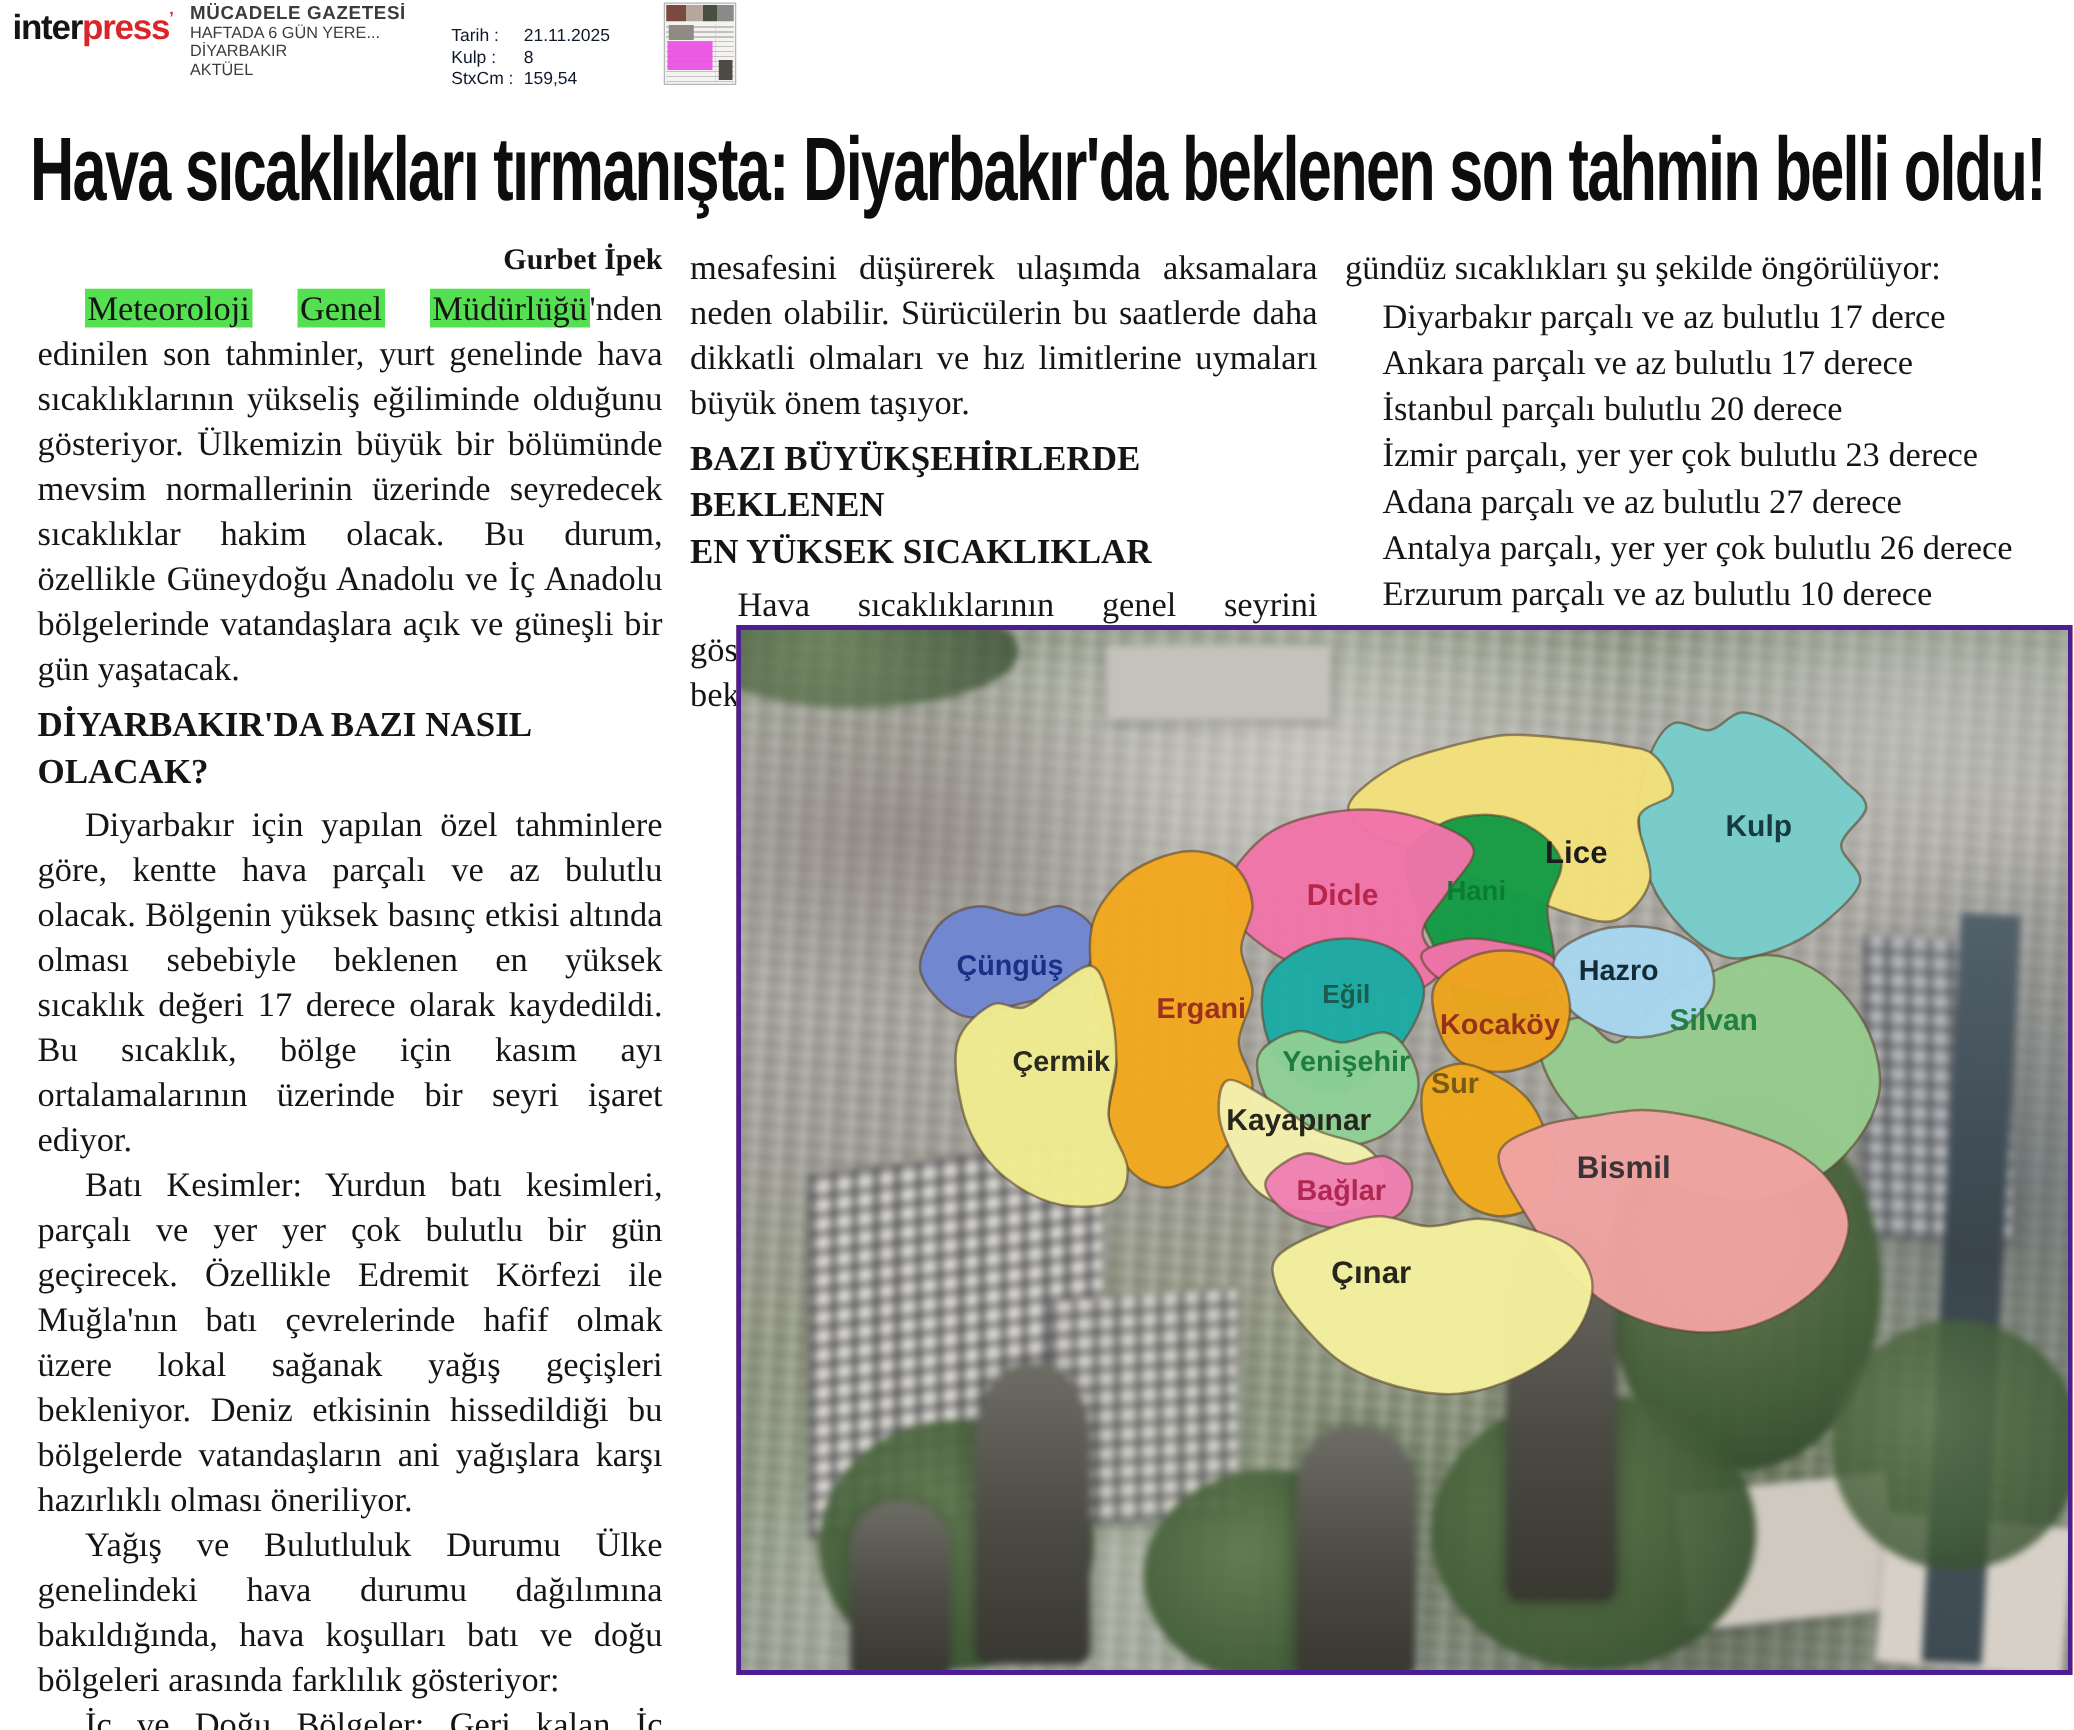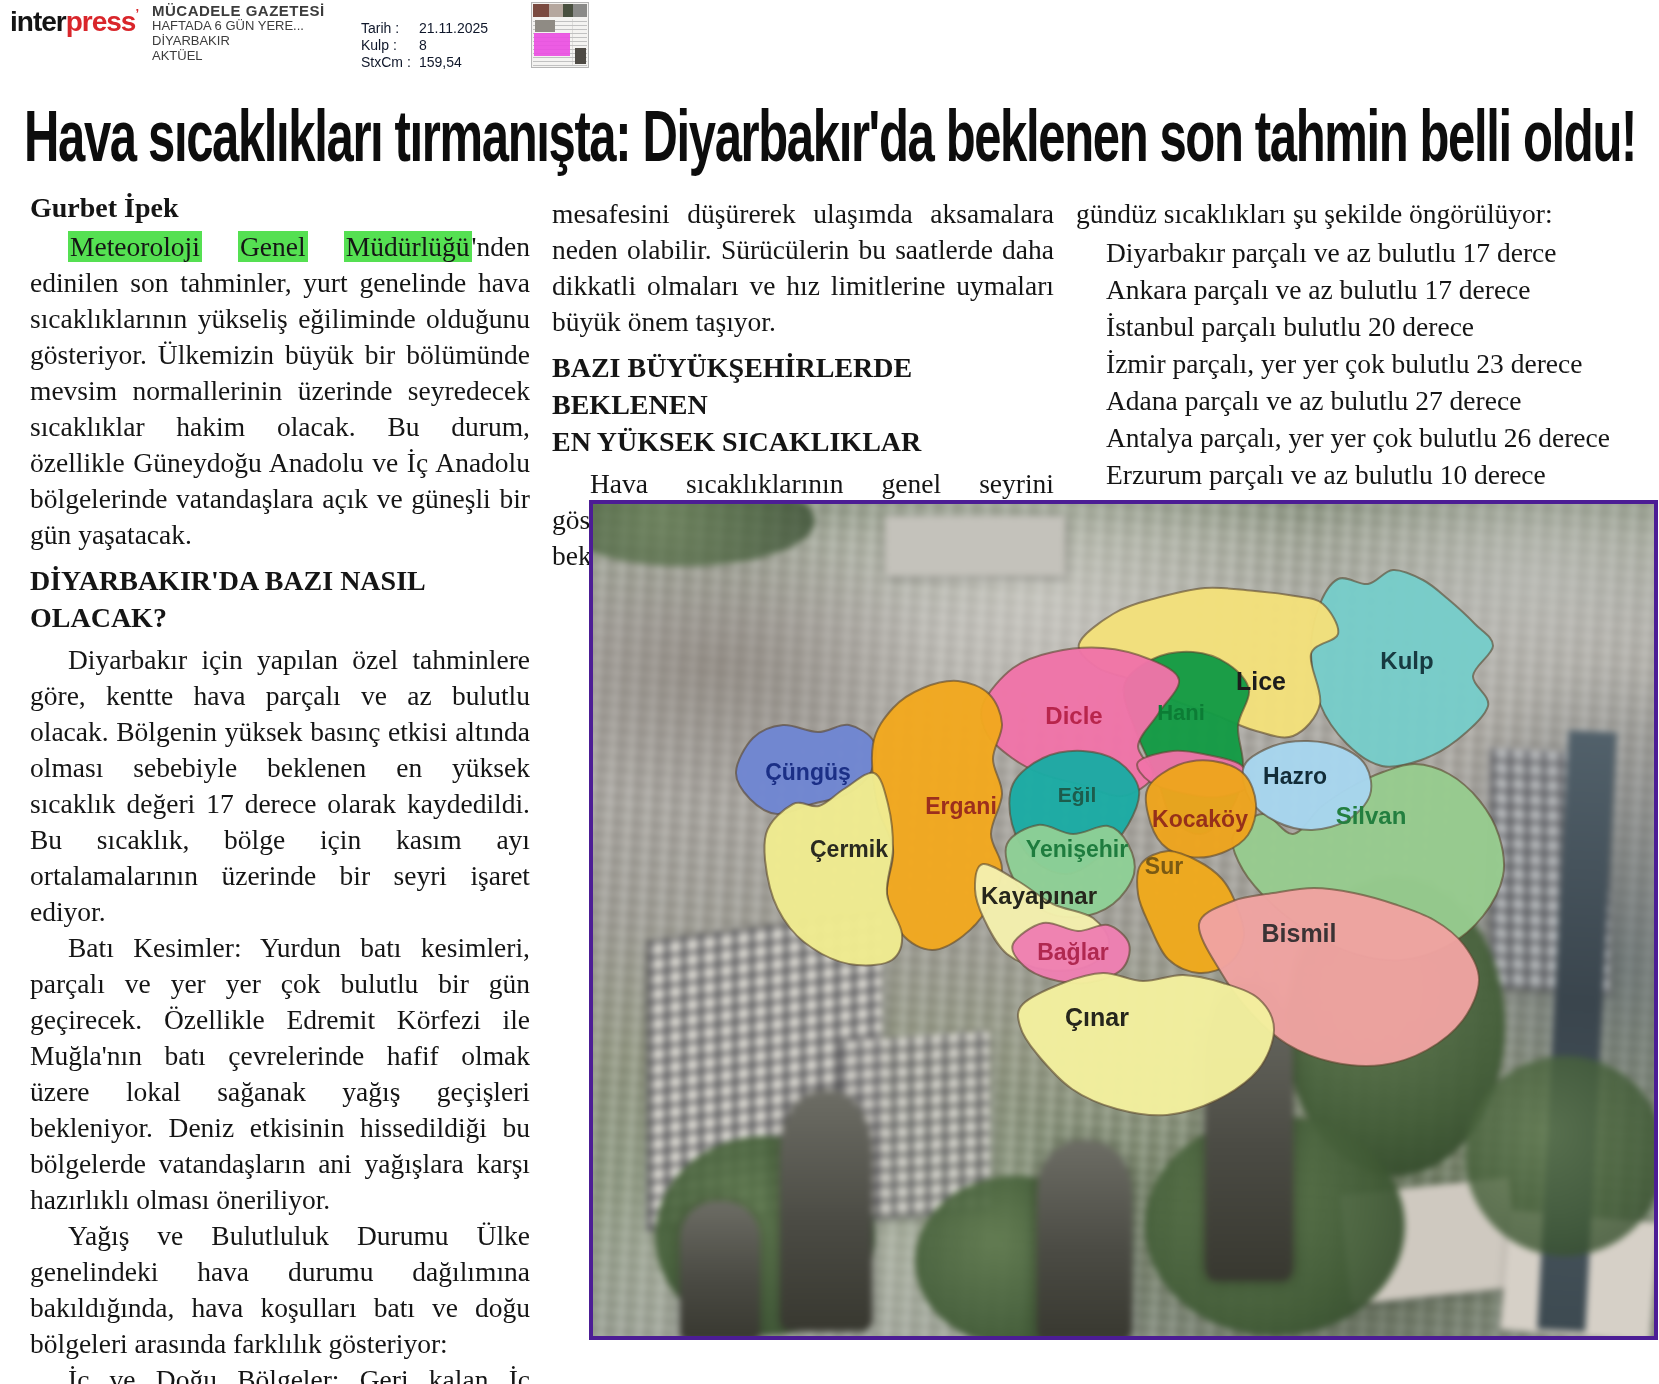--- a/index.html
+++ b/index.html
@@ -33,21 +33,21 @@
   
   .headline-wrap{position:absolute;left:24px;top:95px;width:1612px;height:80px;overflow:visible;text-align:center;}
   .headline{margin:0;font-family:"Liberation Sans",sans-serif;font-weight:bold;font-size:72px;
             letter-spacing:-2px;white-space:nowrap;color:#0d0d0d;transform-origin:left center;}
 
   
   .col{position:absolute;text-align:justify;font-size:27.5px;line-height:36px;}
   .col-1{left:30px;top:190px;width:500px;}
   .col-2{left:552px;top:196px;width:502px;}
   .col-3{left:1076px;top:196px;width:579px;}
-  .byline{margin:0 0 3px 0;font-weight:bold;font-size:28px;text-align:left;}
+  .byline{margin:0 0 3px 0;font-weight:bold;font-size:24px;text-align:right;}
   .para{margin:0;text-indent:38px;}
   .para.noindent{text-indent:0;}
   .sec-h{margin:9px 0 6px 0;font-size:28px;font-weight:bold;text-align:left;
          white-space:pre-line;line-height:37px;text-indent:0;}
   .hl-green{background:#55e052;padding:0 2px;}
   .temp-lines{margin-top:2px;}
   .temp-line{text-align:left;text-indent:30px;line-height:37px;}
 
   
   .photo{position:absolute;left:589px;top:500px;width:1061px;height:832px;border:4px solid #4c1d95;

